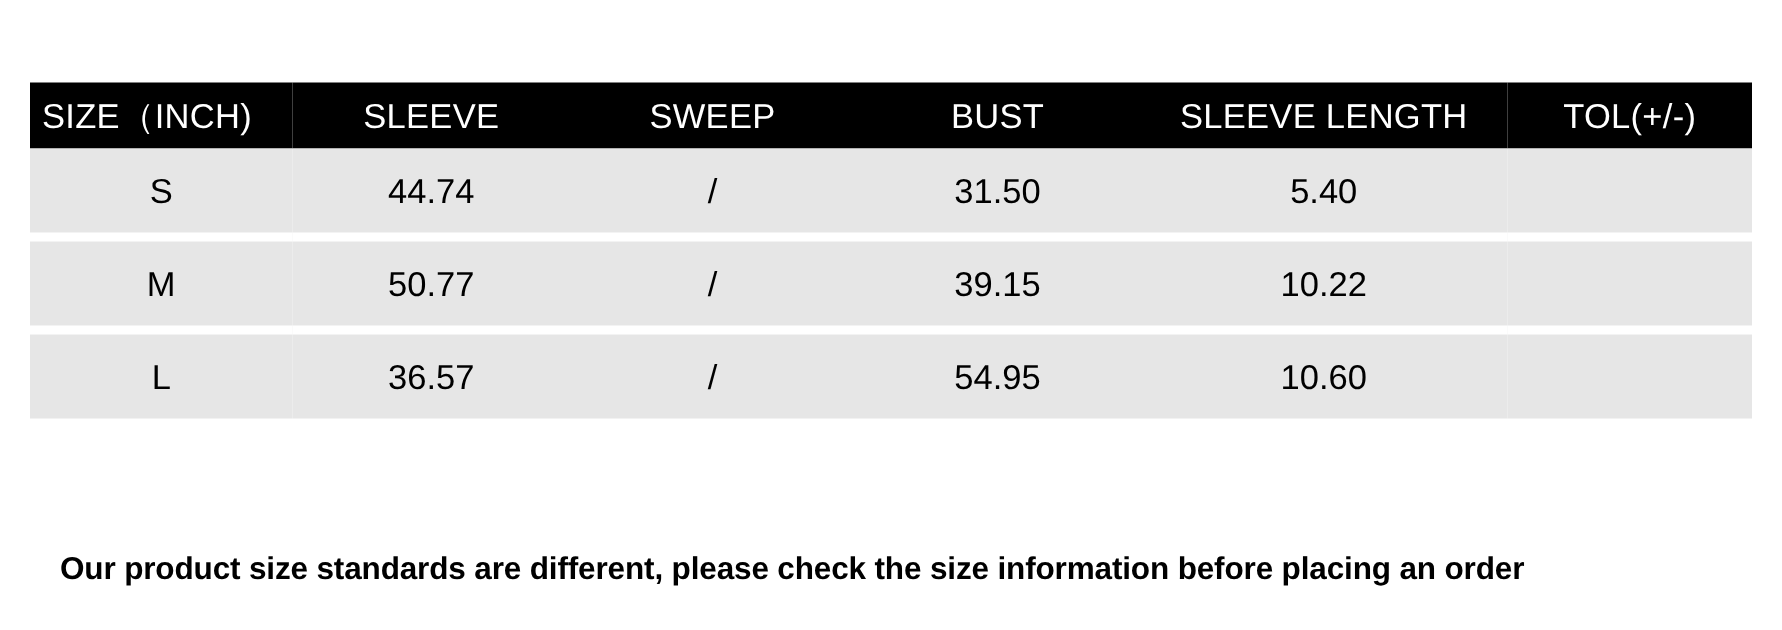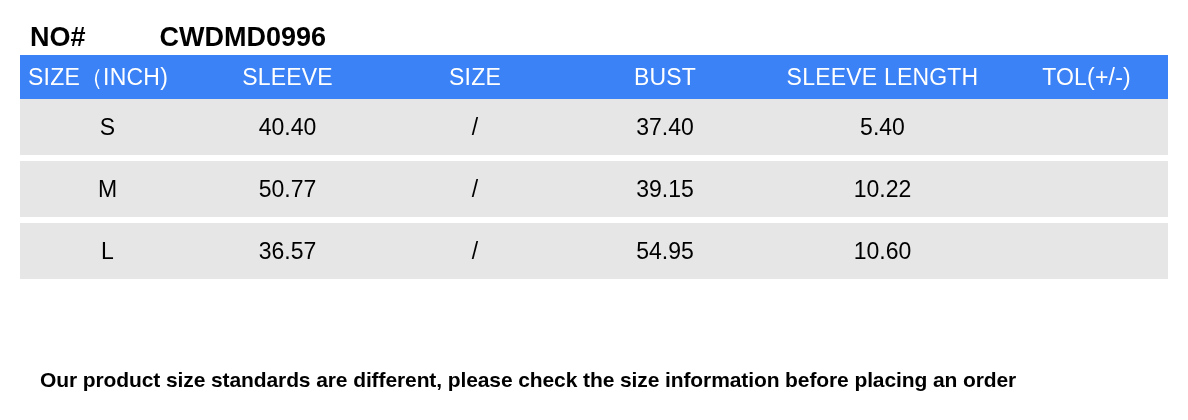--- a/index.html
+++ b/index.html
@@ -43,21 +43,21 @@
   
   .size-table {
     position: absolute;
     top: 55px;
     left: 20px;
     width: 1148px;
     border-collapse: collapse;
     table-layout: fixed;
   }
   .size-table thead th {
-    background: #3b82f6;
+    background: #000000;
     color: #ffffff;
     font-size: 23px;
     font-weight: normal;
     height: 44px;
     padding: 0;
     text-align: center;
     vertical-align: middle;
     letter-spacing: 0.2px;
     margin-top: 44px;
   }
@@ -99,50 +99,46 @@
     font-weight: bold;
     letter-spacing: -0.1px;
     white-space: nowrap;
   }
 </style>
 </head>
 <body>
 
 <div class="sheet">
 
-  <div class="no-row">
-    <span class="no-label">NO#</span>
-    <span class="no-value">CWDMD0996</span>
-  </div>
 
   <table class="size-table">
     <colgroup>
       <col class="c-size">
       <col class="c-length">
       <col class="c-sweep">
       <col class="c-bust">
       <col class="c-sleeve">
       <col class="c-tol">
     </colgroup>
     <thead>
       <tr>
         <th class="col-size">SIZE（INCH)</th>
         <th>SLEEVE</th>
-        <th>SIZE</th>
+        <th>SWEEP</th>
         <th>BUST</th>
         <th>SLEEVE LENGTH</th>
         <th>TOL(+/-)</th>
       </tr>
     </thead>
     <tbody>
       <tr>
         <td>S</td>
-        <td>40.40</td>
+        <td>44.74</td>
         <td>/</td>
-        <td>37.40</td>
+        <td>31.50</td>
         <td>5.40</td>
         <td class="col-tol"></td>
       </tr>
       <tr>
         <td>M</td>
         <td>50.77</td>
         <td>/</td>
         <td>39.15</td>
         <td>10.22</td>
         <td class="col-tol"></td>

